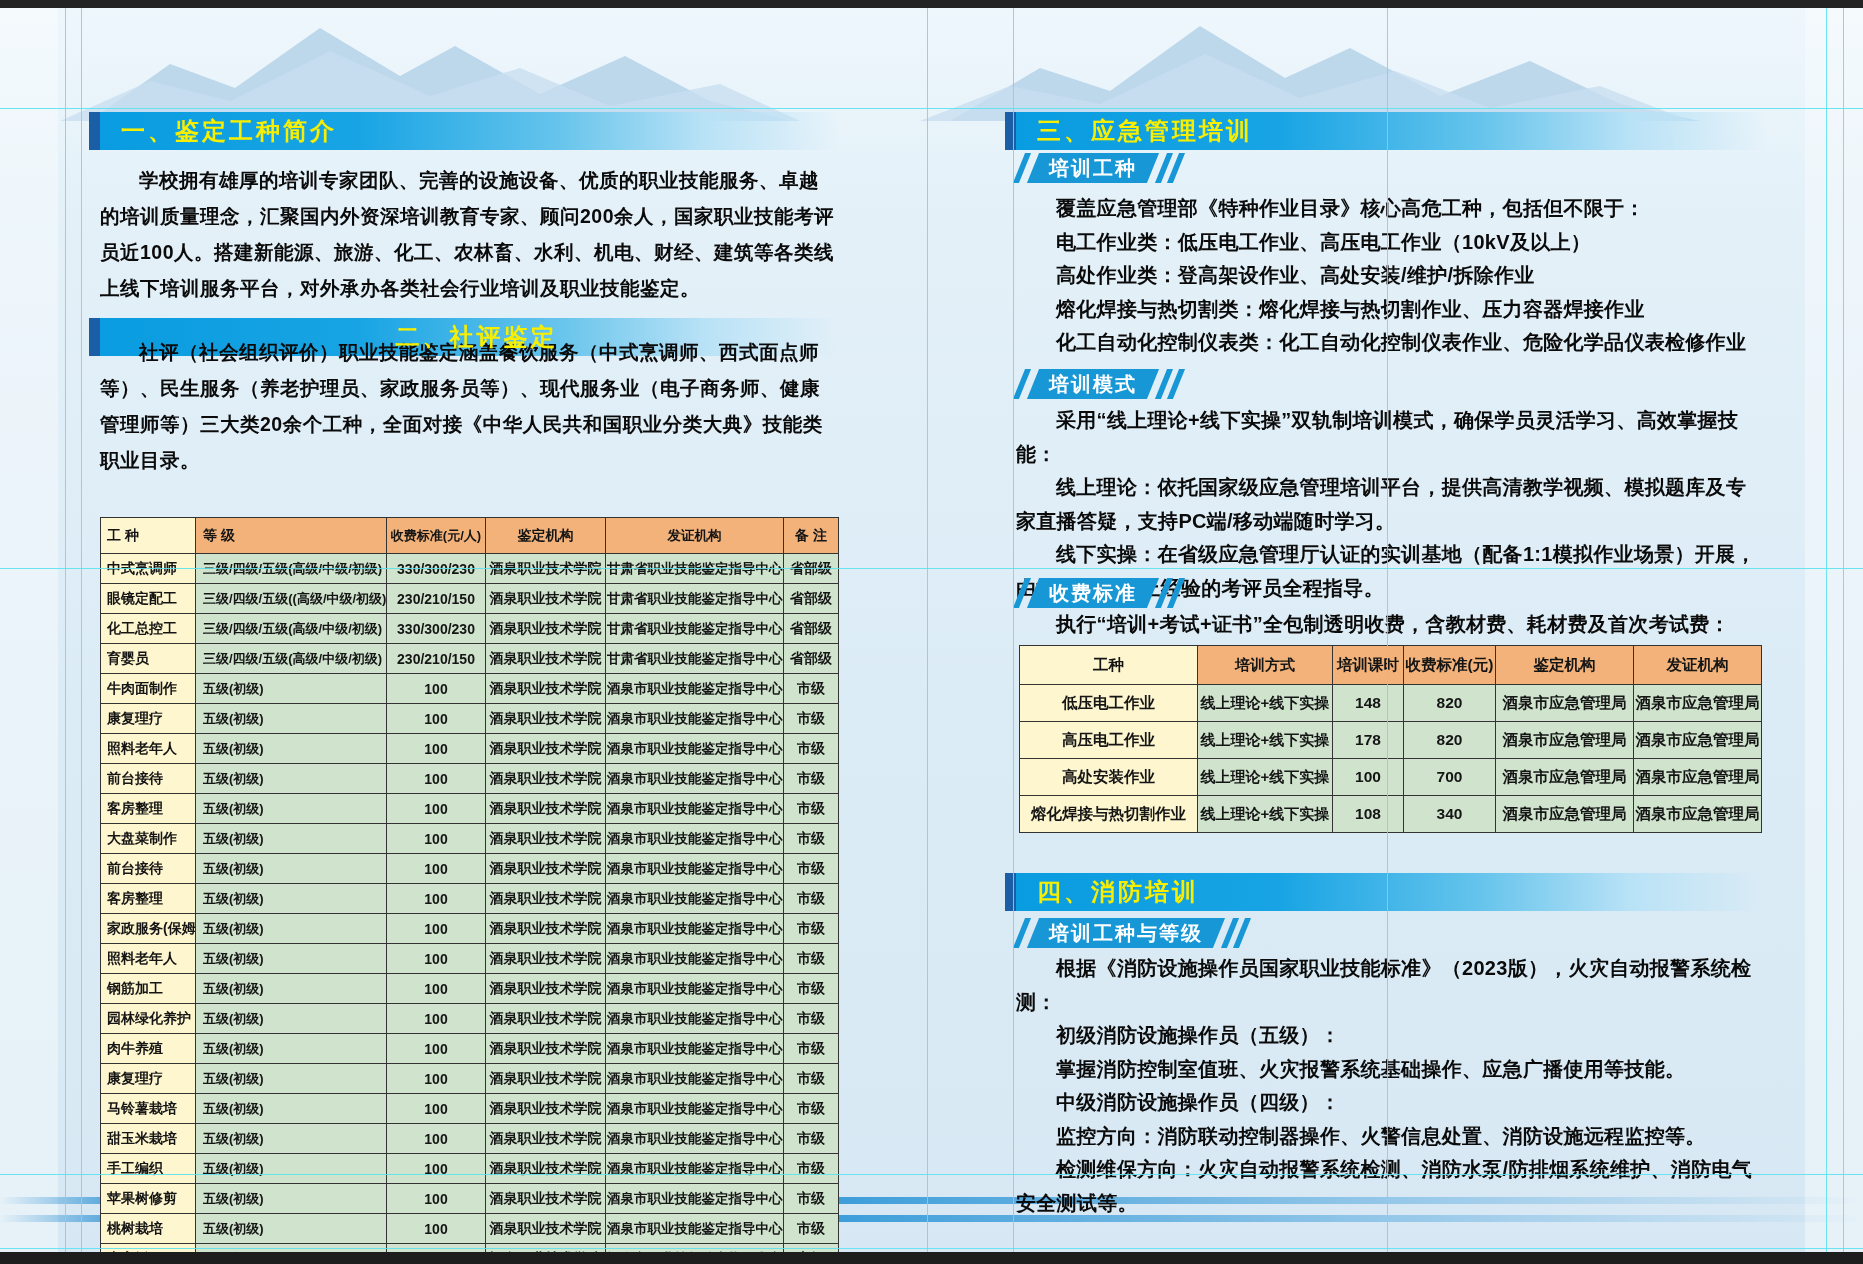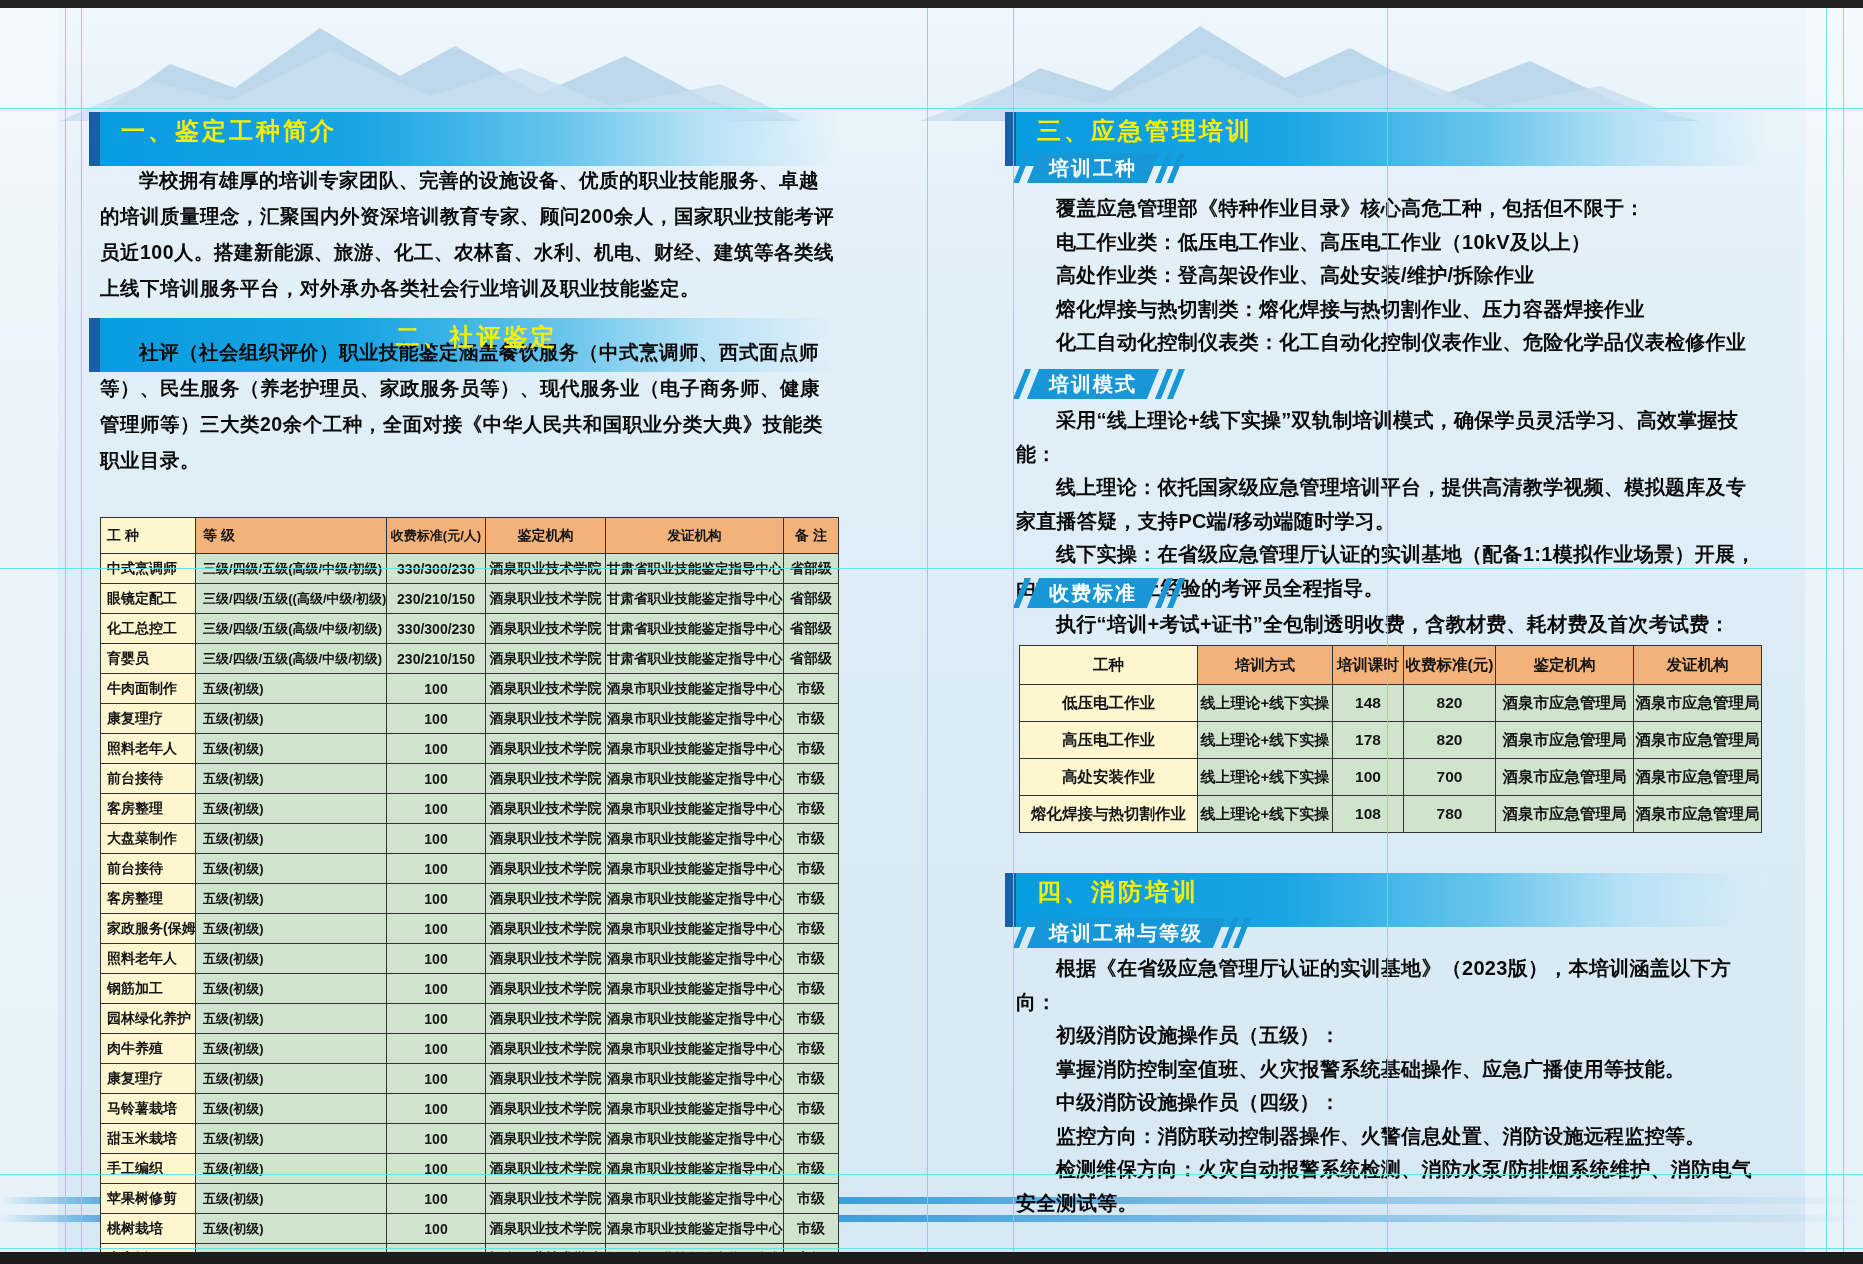--- a/index.html
+++ b/index.html
@@ -18,21 +18,21 @@
   .vguide{position:absolute;top:0;bottom:0;width:1px;background:rgba(92,226,238,0.9);z-index:50;}
   .hguide{position:absolute;left:0;right:0;height:1px;background:rgba(92,226,238,0.9);z-index:50;}
   
   .ribbon{position:absolute;left:0;right:0;height:7px;z-index:5;
     background:linear-gradient(90deg,rgba(35,140,210,0) 0%,rgba(35,140,210,0.85) 7%,rgba(45,150,215,0.9) 45%,rgba(120,185,228,0.6) 78%,rgba(35,140,210,0) 100%);}
   
   .col{position:absolute;z-index:10;}
   #col-left{left:100px;top:0;width:738px;}
   #col-right{left:1016px;top:0;width:750px;}
   
-  .bar{position:absolute;left:-11px;right:6px;height:54px;}
+  .bar{position:absolute;left:-11px;right:6px;height:38px;}
   .bar .accent{position:absolute;left:0;top:0;bottom:0;width:11px;background:#1a5fa5;}
   .bar .grad{position:absolute;left:11px;right:-6px;top:0;bottom:0;
     background:linear-gradient(90deg,#099ce0 0%,#18a4e4 35%,#66c4ec 62%,#b9e2f6 82%,rgba(230,244,252,0.05) 100%);}
   .bar .t{position:relative;z-index:2;display:block;padding-left:32px;line-height:38px;
     color:#f8ee00;font-size:24px;font-weight:bold;letter-spacing:3px;}
   
   .badge{position:absolute;display:flex;align-items:center;height:30px;}
   .badge .sl{width:6px;height:30px;background:#1797d6;transform:skewX(-22deg);margin:0 3px;}
   .badge .bx{height:30px;line-height:30px;background:#1797d6;color:#ffffff;font-size:20px;
     font-weight:bold;padding:0 16px;transform:skewX(-22deg);margin:0 5px;letter-spacing:2px;}
@@ -398,42 +398,42 @@
             <td class="c1">线上理论+线下实操</td>
             <td class="c2">100</td>
             <td class="c3">700</td>
             <td class="c4">酒泉市应急管理局</td>
             <td class="c5">酒泉市应急管理局</td>
           </tr>
           <tr>
             <td class="c0">熔化焊接与热切割作业</td>
             <td class="c1">线上理论+线下实操</td>
             <td class="c2">108</td>
-            <td class="c3">780</td>
+            <td class="c3">340</td>
             <td class="c4">酒泉市应急管理局</td>
             <td class="c5">酒泉市应急管理局</td>
           </tr>
         </tbody>
     </table>
 
     <div class="bar" style="top:873px;">
       <div class="accent"></div>
       <div class="grad"></div>
       <span class="t">四、消防培训</span>
     </div>
 
     <div class="badge" style="top:918px;left:0;">
       <div class="sl"></div>
       <div class="bx"><span>培训工种与等级</span></div>
       <div class="sl"></div>
       <div class="sl"></div>
     </div>
 
     <div class="lines" id="g-fire" style="position:absolute;top:952px;left:0;right:0;">
-        <p>根据《在省级应急管理厅认证的实训基地》（2023版），本培训涵盖以下方向：</p>
+        <p>根据《消防设施操作员国家职业技能标准》（2023版），火灾自动报警系统检测：</p>
         <p>初级消防设施操作员（五级）：</p>
         <p>掌握消防控制室值班、火灾报警系统基础操作、应急广播使用等技能。</p>
         <p>中级消防设施操作员（四级）：</p>
         <p>监控方向：消防联动控制器操作、火警信息处置、消防设施远程监控等。</p>
         <p>检测维保方向：火灾自动报警系统检测、消防水泵/防排烟系统维护、消防电气安全测试等。</p>
       </div>
   </div>
 
   <div class="ribbon" style="top:1197px;"></div>
   <div class="ribbon" style="top:1215px;"></div>

